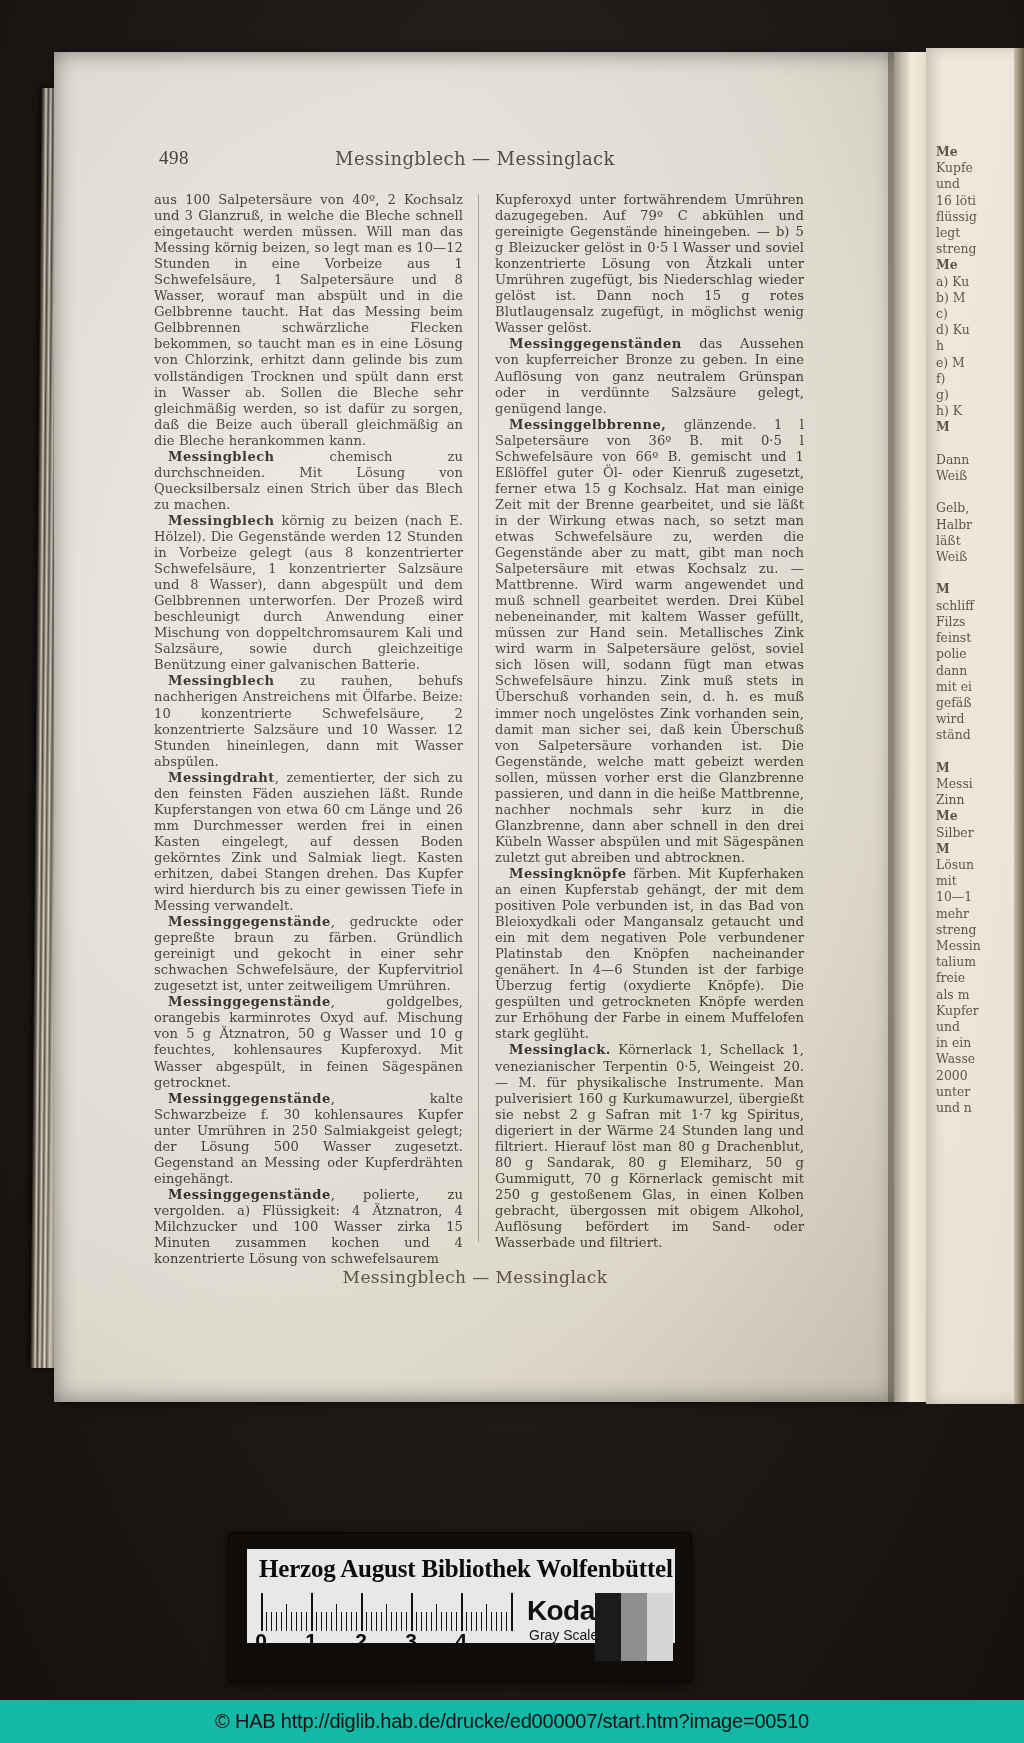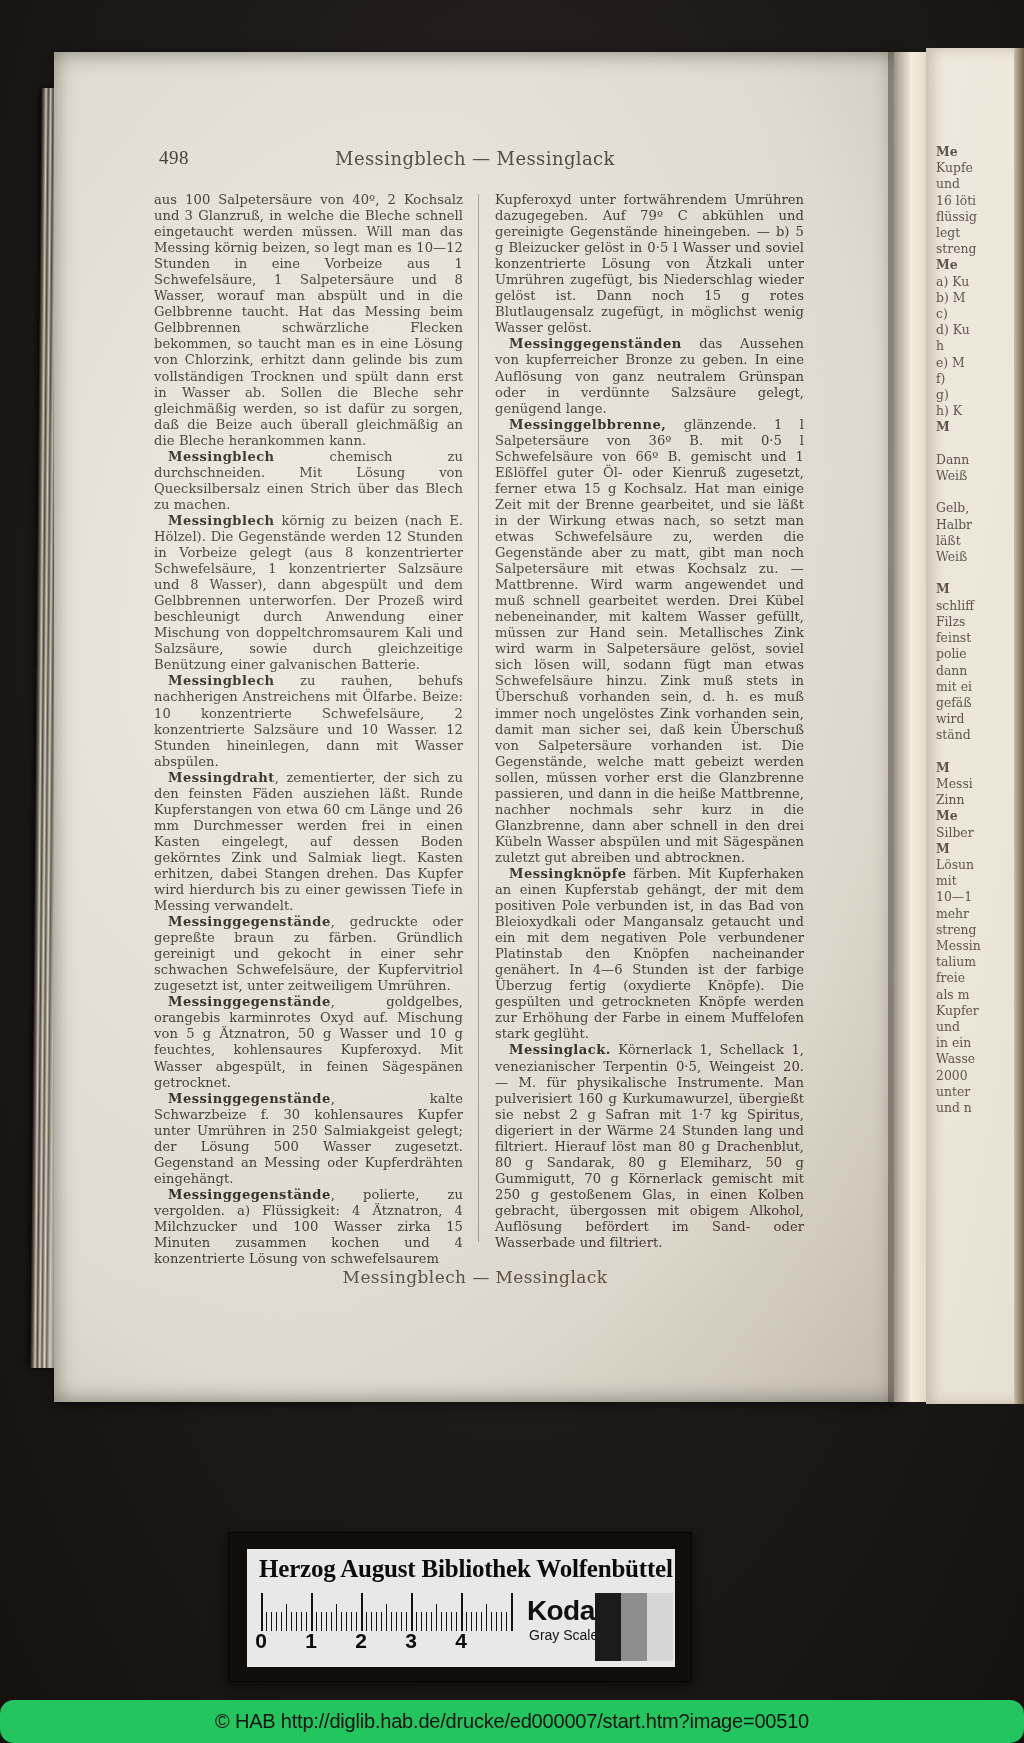--- a/index.html
+++ b/index.html
@@ -83,42 +83,42 @@
     font-family:"DejaVu Serif",serif;font-size:12.4px;line-height:16.2px;
     color:#4a4238;opacity:.88;overflow:hidden;height:1220px;
     white-space:nowrap;}
   .recto-text div{overflow:hidden;text-overflow:clip;}
   .recto-text b{font-weight:bold;}
 
   
   .target{position:absolute;left:228px;top:1532px;width:462px;height:148px;
     background:#100d0b;border:1px solid #070605;
     box-shadow:0 3px 10px rgba(0,0,0,.6);}
-  .card{position:absolute;left:18px;top:16px;width:428px;height:118px;
+  .card{position:absolute;left:18px;top:16px;width:428px;height:94px;
     background:#e8e8e8;}
   .card-title{position:absolute;left:12px;top:6px;
     font-family:"Liberation Serif",serif;font-weight:bold;
     font-size:25px;color:#0b0b0b;letter-spacing:-.2px;white-space:nowrap;}
   .ruler{position:absolute;left:14px;top:44px;width:250px;height:66px;}
   .ruler .ticks{position:absolute;left:0;top:0;width:250px;height:38px;}
   .ruler .t{position:absolute;bottom:0;width:1.6px;background:#121212;}
   .ruler .nums{position:absolute;left:0;top:36px;width:250px;height:26px;}
   .ruler .n{position:absolute;font-family:"Liberation Sans",sans-serif;
     font-weight:bold;font-size:21px;color:#0b0b0b;transform:translateX(-50%);}
   .kodak{position:absolute;left:280px;top:46px;
     font-family:"Liberation Sans",sans-serif;font-weight:bold;
     font-size:28px;color:#101010;letter-spacing:-.6px;}
   .grayscale-lbl{position:absolute;left:282px;top:78px;
     font-family:"Liberation Sans",sans-serif;font-size:14px;color:#141414;}
   .patches{position:absolute;left:348px;top:44px;width:78px;height:68px;display:flex;}
   .patches div{flex:1;height:100%;}
 
   
   .urlbar{position:absolute;left:0;top:1700px;width:1024px;height:43px;
-    background:#22c55e;display:flex;align-items:center;justify-content:center;border-radius:14px;}
+    background:#14b8a6;display:flex;align-items:center;justify-content:center;}
   .urlbar span{font-family:"Liberation Sans",sans-serif;font-size:20px;
     color:#111;letter-spacing:-.2px;}
 </style>
 </head>
 <body>
 
 <div id="root">
   <div class="backdrop"></div>
 
   <div class="book">

